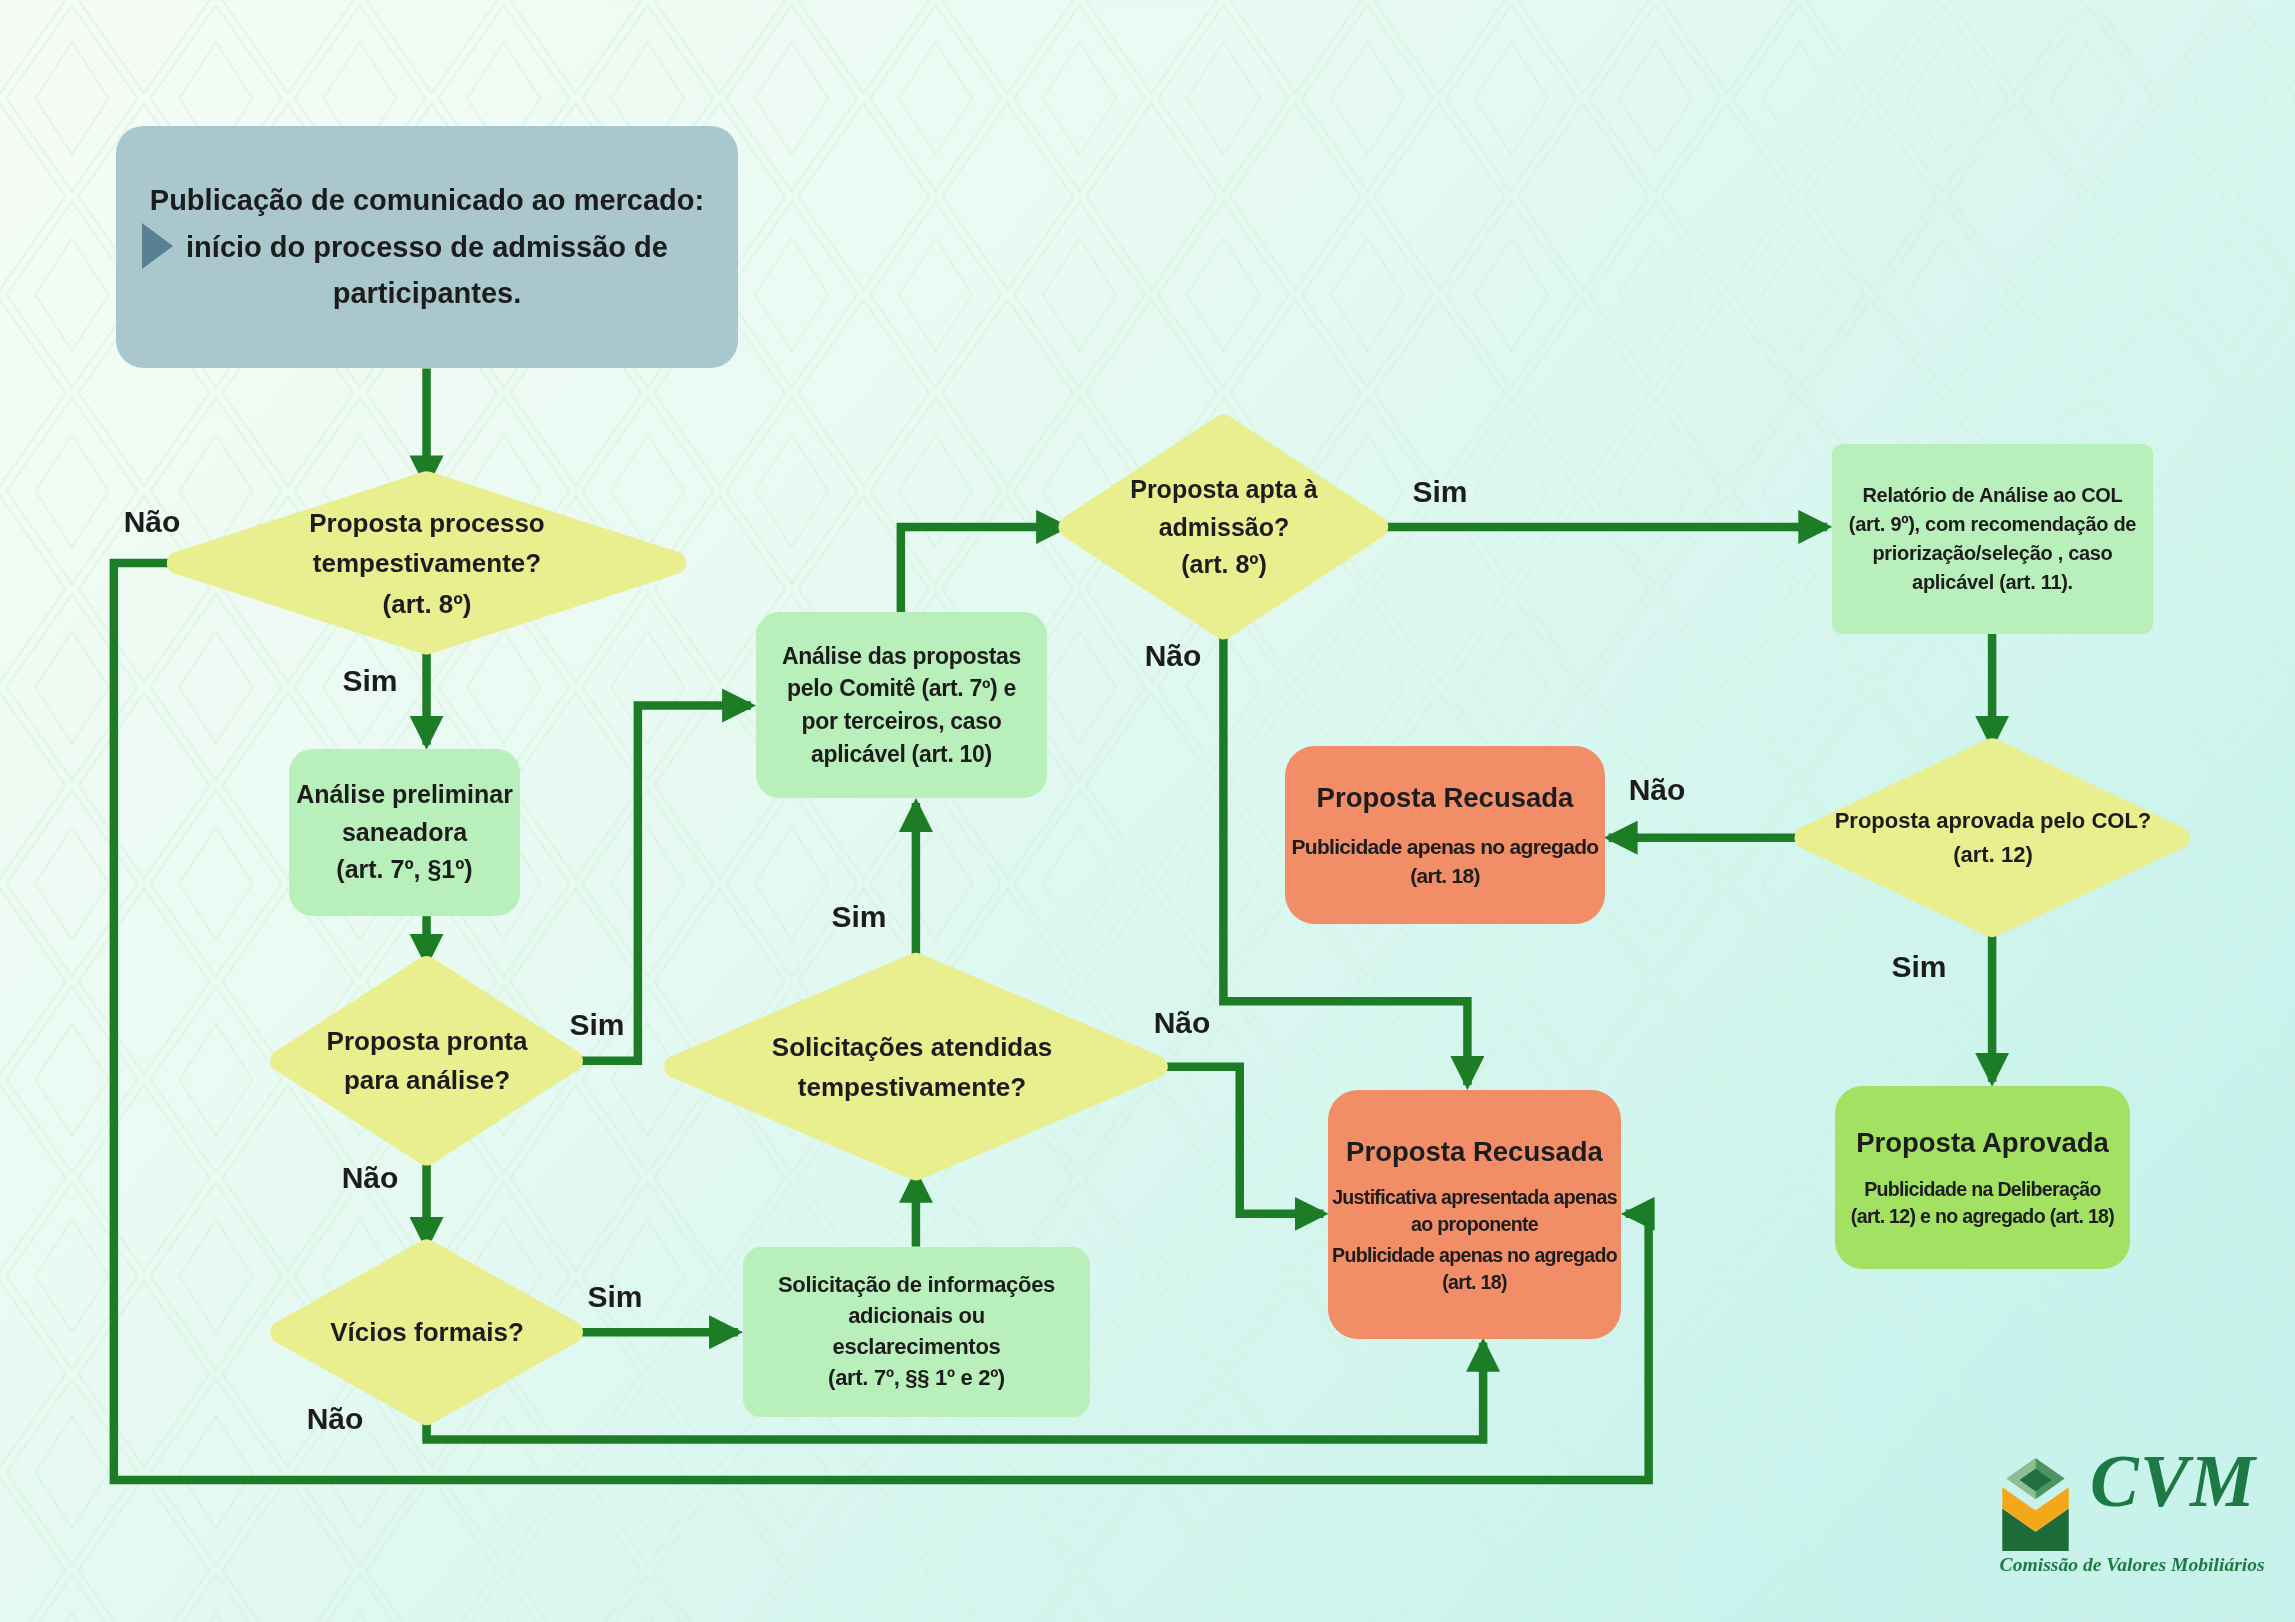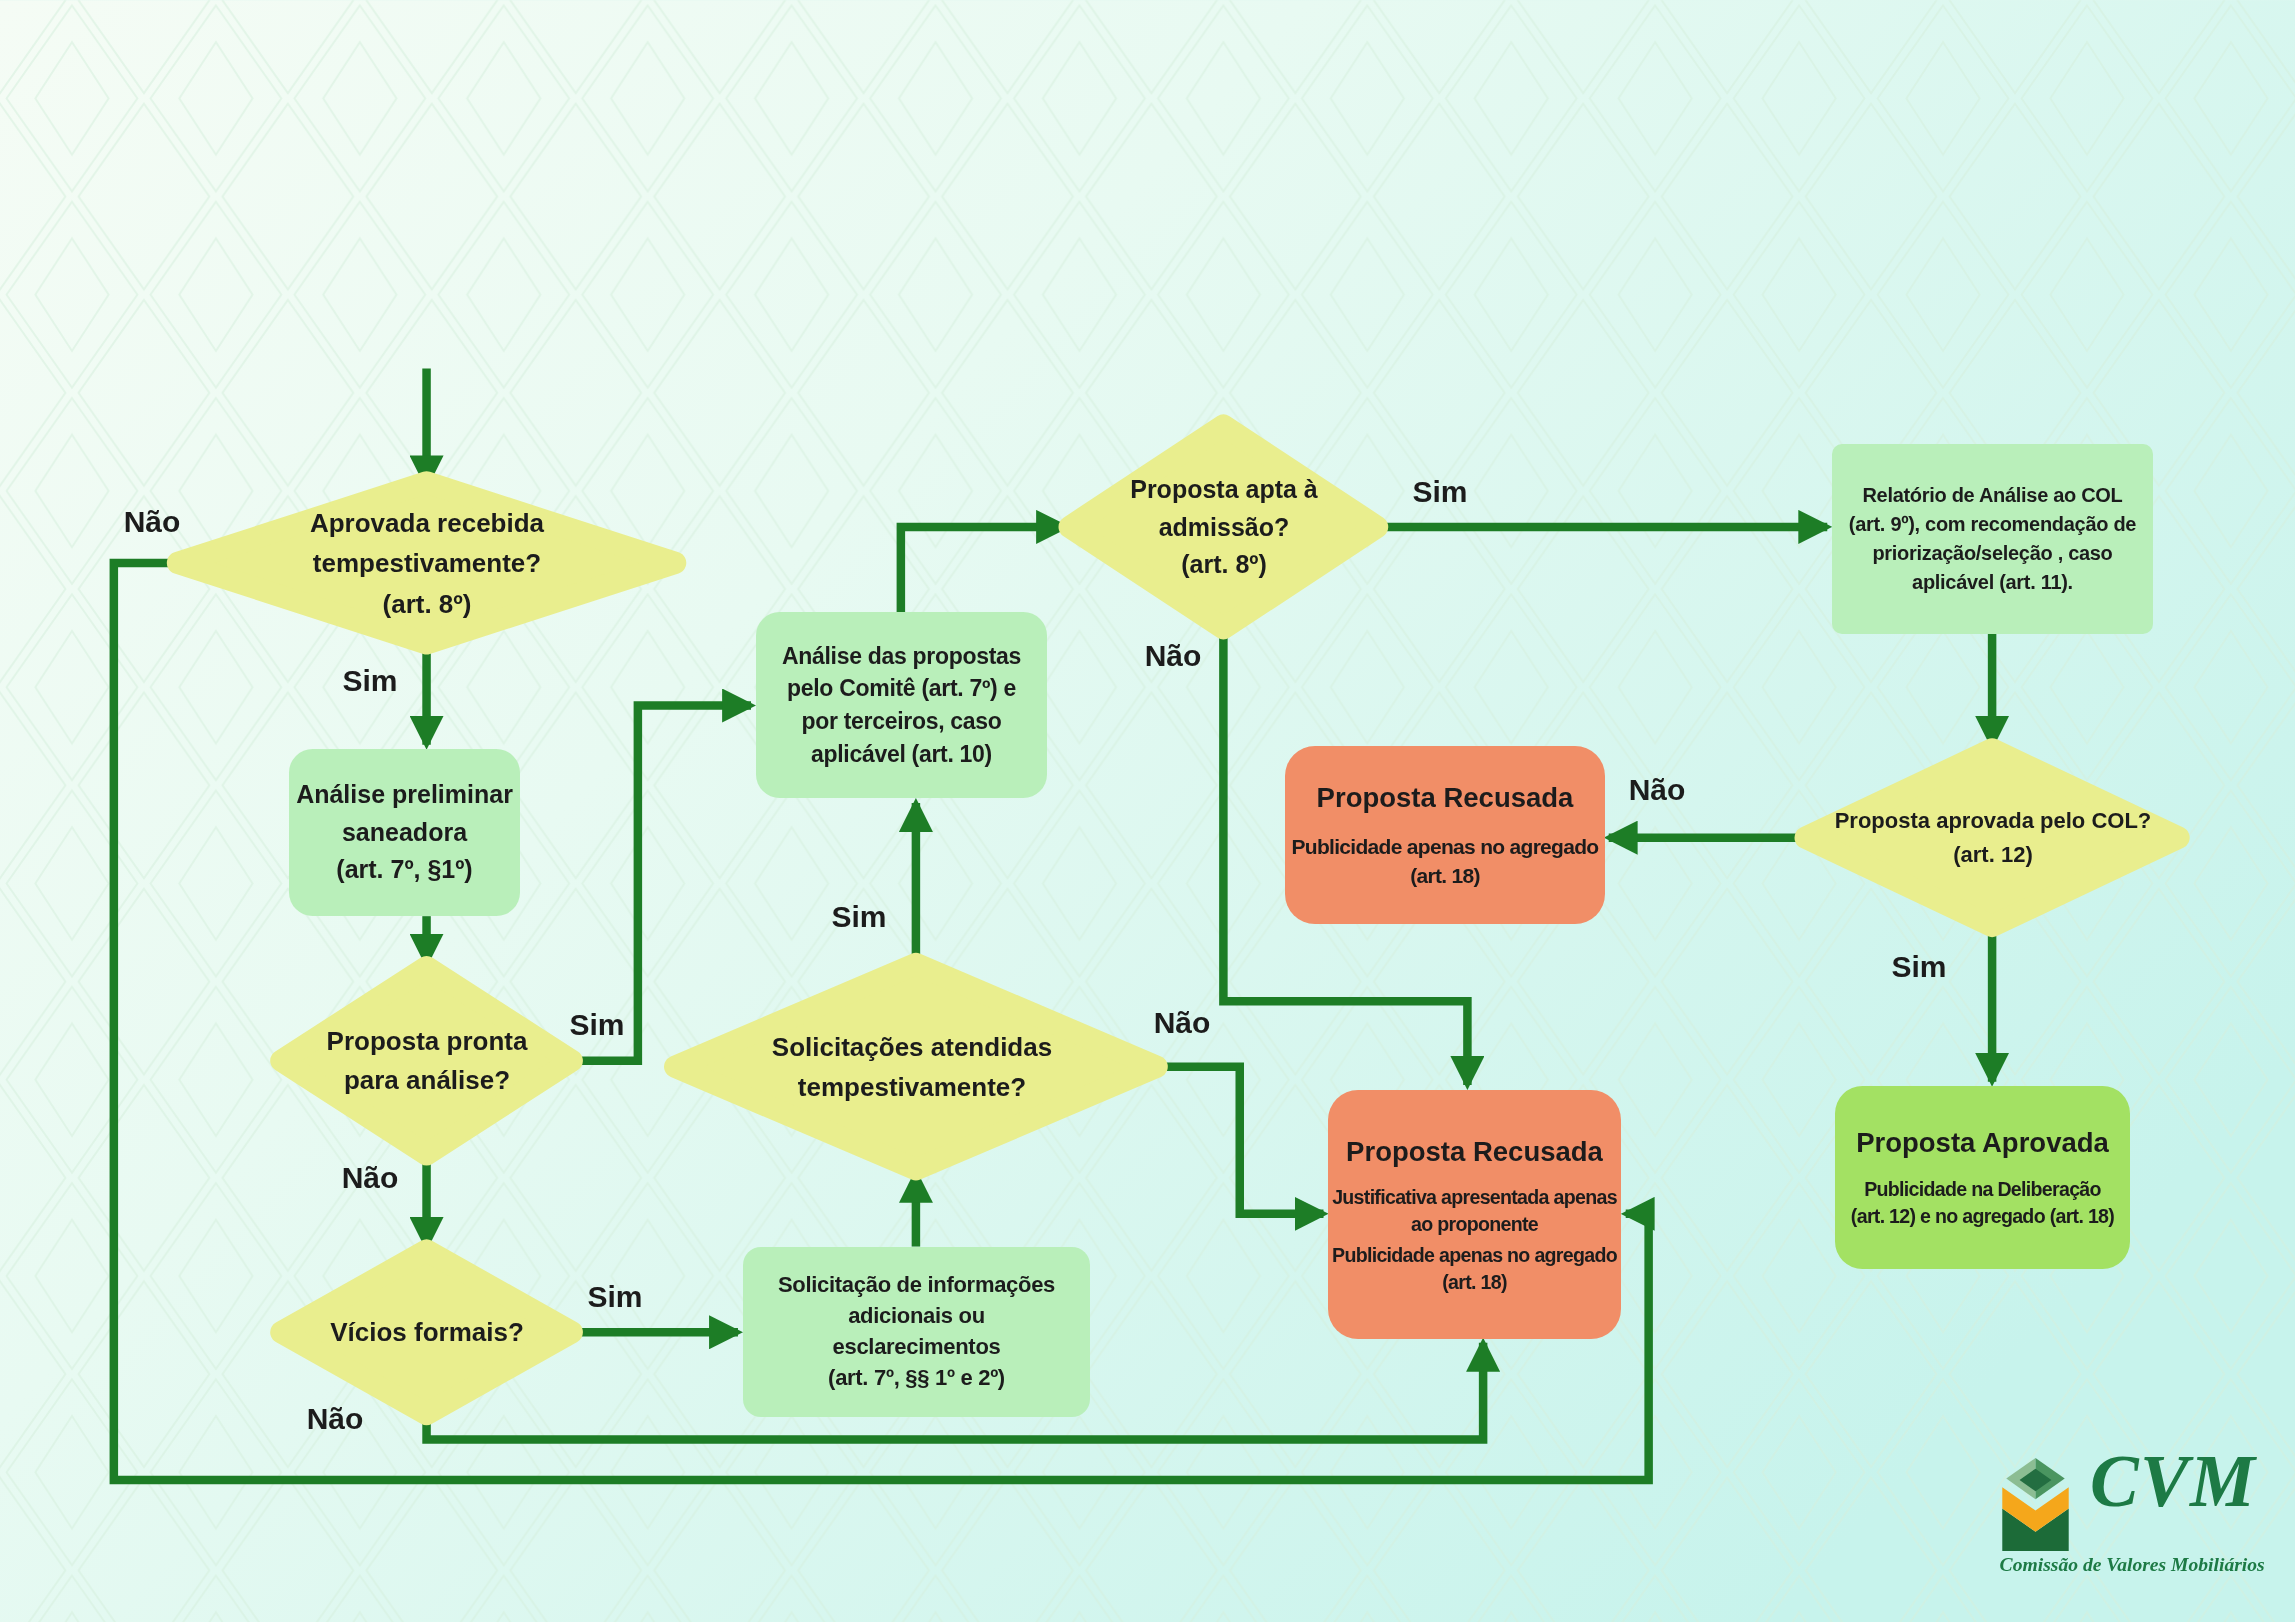--- a/index.html
+++ b/index.html
@@ -80,20 +80,26 @@
     <g fill="#e9ee8e" stroke="#e9ee8e" stroke-width="34" stroke-linejoin="round">
       <polygon points="652,737 1032,860 652,983 272,860"></polygon>
       <polygon points="652,1478 874,1621 652,1764 430,1621"></polygon>
       <polygon points="652,1911 874,2036 652,2161 430,2036"></polygon>
       <polygon points="1400,1473 1768,1630 1400,1787 1032,1630"></polygon>
       <polygon points="1870,650 2105,805 1870,960 1635,805"></polygon>
       <polygon points="3045,1145 3330,1280 3045,1415 2760,1280"></polygon>
     </g>
   </svg>
 
+  <div class="box" style="left:116px;top:126px;width:622px;height:242px;background:#aac7ce;border-radius:27.5px;font-size:29px;line-height:1.6;">
+    <span class="start-tri"></span>
+    <span class="ln">Publicação de comunicado ao mercado:</span>
+    <span class="ln">início do processo de admissão de</span>
+    <span class="ln">participantes.</span>
+  </div>
 
   <div class="box" style="left:289px;top:749px;width:231px;height:167px;background:#b9efba;border-radius:23.6px;font-size:25px;line-height:1.5;">
     <span class="ln">Análise preliminar</span>
     <span class="ln">saneadora</span>
     <span class="ln">(art. 7º, §1º)</span>
   </div>
 
   <div class="box" style="left:743px;top:1247px;width:347px;height:170px;background:#b9efba;border-radius:18px;font-size:22px;line-height:1.4;letter-spacing:-0.3px;">
     <span class="ln">Solicitação de informações</span>
     <span class="ln">adicionais ou</span>
@@ -129,21 +135,21 @@
     <span class="ln">(art. 18)</span>
   </div>
 
   <div class="box" style="left:1835px;top:1086px;width:295px;height:183px;background:#a3e163;border-radius:27.5px;font-size:19.6px;line-height:1.4;letter-spacing:-0.7px;">
     <span class="ln" style="font-size:27.5px;letter-spacing:0;margin-bottom:13px;">Proposta Aprovada</span>
     <span class="ln">Publicidade na Deliberação</span>
     <span class="ln">(art. 12) e no agregado (art. 18)</span>
   </div>
 
   <div class="node" style="left:427px;top:563px;width:340px;font-size:26px;line-height:1.55;">
-    <span class="ln">Aprovada recebida</span>
+    <span class="ln">Proposta processo</span>
     <span class="ln">tempestivamente?</span>
     <span class="ln">(art. 8º)</span>
   </div>
 
   <div class="node" style="left:427px;top:1061px;width:262px;font-size:26px;line-height:1.5;">
     <span class="ln">Proposta pronta</span>
     <span class="ln">para análise?</span>
   </div>
 
   <div class="node" style="left:427px;top:1332px;width:262px;font-size:26px;">

